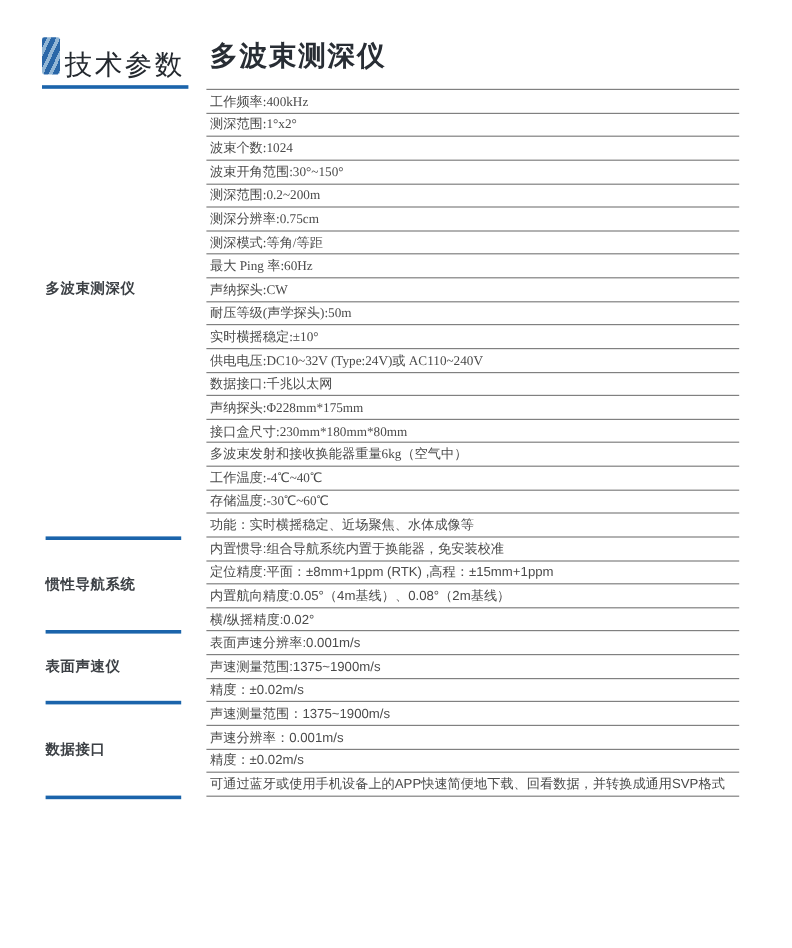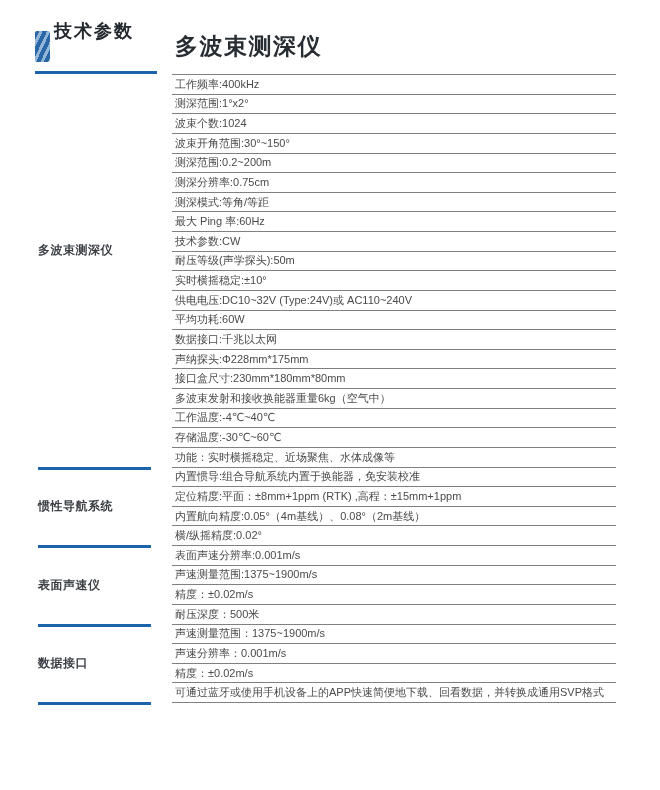--- a/index.html
+++ b/index.html
@@ -16,22 +16,22 @@
   }
   
   .hdr-icon{
     position:absolute;left:35px;top:31px;width:15px;height:31px;
     border-radius:2px;
     background:repeating-linear-gradient(115deg,
       #2a67a8 0px,#2a67a8 4px,
       #93b7d6 4px,#93b7d6 7px);
   }
   .section-title{
-    position:absolute;left:54px;top:19px;
-    font-size:18px;font-weight:bold;color:var(--text-dark);
+    position:absolute;left:54px;top:39px;
+    font-size:23px;font-weight:normal;color:var(--text-dark);
     letter-spacing:2px;white-space:nowrap;
   }
   .product-title{
     position:absolute;left:175px;top:31px;
     font-size:23px;font-weight:bold;color:#282d34;
     letter-spacing:1.5px;white-space:nowrap;
   }
   .hdr-underline{
     position:absolute;left:35px;top:71px;width:122px;height:3px;
     background:var(--accent);
@@ -48,21 +48,21 @@
   .cat-label{
     padding-left:38px;font-size:12px;font-weight:bold;
     color:#3c4045;letter-spacing:0.5px;white-space:nowrap;
   }
   .group:first-child .cat-label{transform:translateY(-20px);}
   .blue-bar{
     position:absolute;left:38px;bottom:-2px;width:113px;height:3px;
     background:var(--accent);
   }
   .rows{flex:1;min-width:0;}
-  .group:first-child .rows{border-top:1px solid var(--line);}
+  .group:first-child .rows{border-top:1px solid var(--line);font-family:Liberation Serif, serif;}
   .row{
     height:19.64px;display:flex;align-items:center;
     border-bottom:1px solid var(--line);
     font-size:11px;color:var(--text-body);
     padding-left:3px;white-space:nowrap;overflow:visible;
   }
 </style>
 </head>
 <body>
 
@@ -81,25 +81,24 @@
     </div>
     <div class="rows">
         <div class="row">工作频率:400kHz</div>
         <div class="row">测深范围:1°x2°</div>
         <div class="row">波束个数:1024</div>
         <div class="row">波束开角范围:30°~150°</div>
         <div class="row">测深范围:0.2~200m</div>
         <div class="row">测深分辨率:0.75cm</div>
         <div class="row">测深模式:等角/等距</div>
         <div class="row">最大 Ping 率:60Hz</div>
-        <div class="row">技术参数:CW</div>
+        <div class="row">声纳探头:CW</div>
         <div class="row">耐压等级(声学探头):50m</div>
         <div class="row">实时横摇稳定:±10°</div>
         <div class="row">供电电压:DC10~32V (Type:24V)或 AC110~240V</div>
-        <div class="row">平均功耗:60W</div>
         <div class="row">数据接口:千兆以太网</div>
         <div class="row">声纳探头:Φ228mm*175mm</div>
         <div class="row">接口盒尺寸:230mm*180mm*80mm</div>
         <div class="row">多波束发射和接收换能器重量6kg（空气中）</div>
         <div class="row">工作温度:-4℃~40℃</div>
         <div class="row">存储温度:-30℃~60℃</div>
         <div class="row">功能：实时横摇稳定、近场聚焦、水体成像等</div>
       </div>
   </div>
     <div class="group">
@@ -116,21 +115,20 @@
   </div>
     <div class="group">
     <div class="left-cell">
       <span class="cat-label">表面声速仪</span>
       <div class="blue-bar"></div>
     </div>
     <div class="rows">
         <div class="row">表面声速分辨率:0.001m/s</div>
         <div class="row">声速测量范围:1375~1900m/s</div>
         <div class="row">精度：±0.02m/s</div>
-        <div class="row">耐压深度：500米</div>
       </div>
   </div>
     <div class="group">
     <div class="left-cell">
       <span class="cat-label">数据接口</span>
       <div class="blue-bar"></div>
     </div>
     <div class="rows">
         <div class="row">声速测量范围：1375~1900m/s</div>
         <div class="row">声速分辨率：0.001m/s</div>

